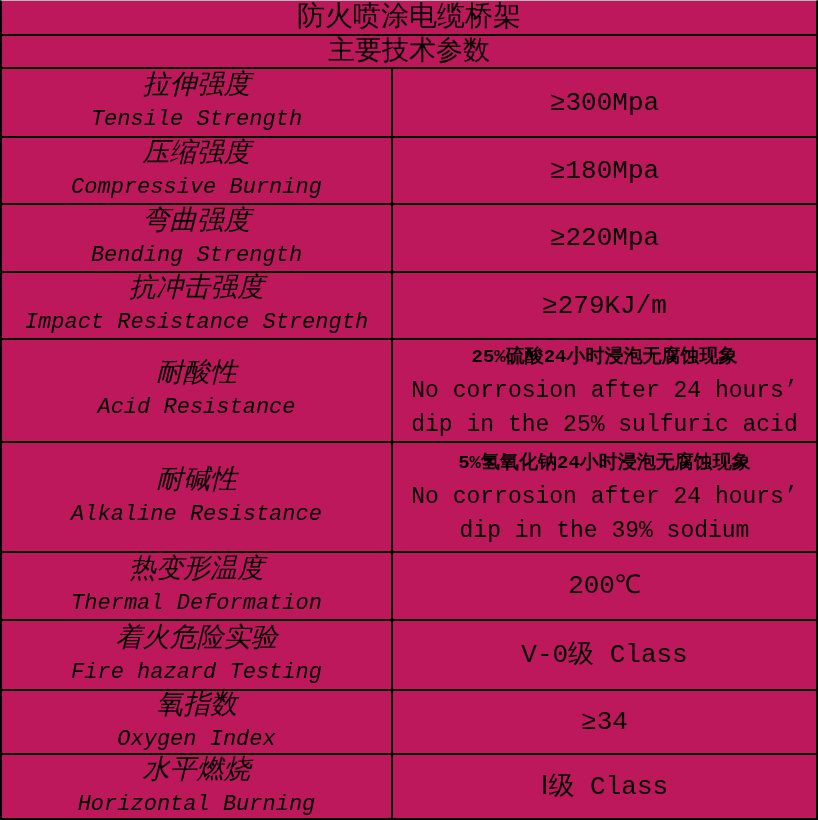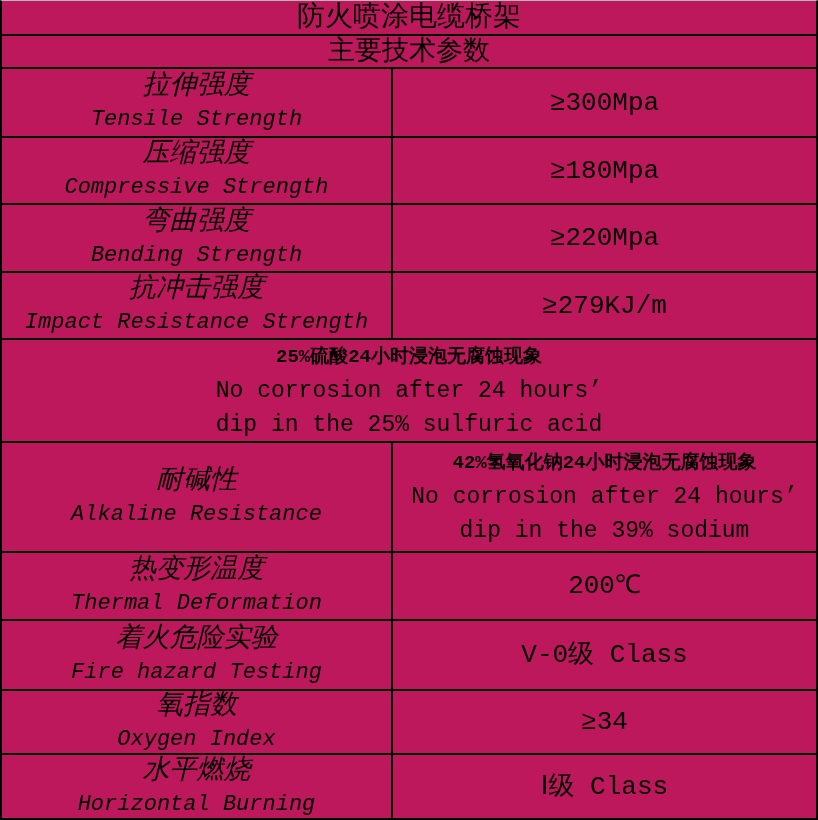--- a/index.html
+++ b/index.html
@@ -67,21 +67,21 @@
       <div class="en">Tensile Strength</div>
     </div>
     <div class="cell value">
       <div class="vbig">≥300Mpa</div>
     </div>
   </div>
 
   <div class="row" style="height:67px">
     <div class="cell name">
       <div class="cn">压缩强度</div>
-      <div class="en">Compressive Strength</div>
+      <div class="en">Compressive Burning</div>
     </div>
     <div class="cell value">
       <div class="vbig">≥180Mpa</div>
     </div>
   </div>
 
   <div class="row" style="height:68px">
     <div class="cell name">
       <div class="cn">弯曲强度</div>
       <div class="en">Bending Strength</div>
@@ -95,34 +95,38 @@
     <div class="cell name">
       <div class="cn">抗冲击强度</div>
       <div class="en">Impact Resistance Strength</div>
     </div>
     <div class="cell value">
       <div class="vbig">≥279KJ/m</div>
     </div>
   </div>
 
   <div class="row" style="height:103px">
+    <div class="cell name">
+      <div class="cn">耐酸性</div>
+      <div class="en">Acid Resistance</div>
+    </div>
     <div class="cell value">
       <div class="vcn">25%硫酸24小时浸泡无腐蚀现象</div>
       <div class="ven">No corrosion after 24 hours’</div>
       <div class="ven">dip in the 25% sulfuric acid</div>
     </div>
   </div>
 
   <div class="row" style="height:110px">
     <div class="cell name">
       <div class="cn">耐碱性</div>
       <div class="en">Alkaline Resistance</div>
     </div>
     <div class="cell value">
-      <div class="vcn">42%氢氧化钠24小时浸泡无腐蚀现象</div>
+      <div class="vcn">5%氢氧化钠24小时浸泡无腐蚀现象</div>
       <div class="ven">No corrosion after 24 hours’</div>
       <div class="ven">dip in the 39% sodium</div>
     </div>
   </div>
 
   <div class="row" style="height:68px">
     <div class="cell name">
       <div class="cn">热变形温度</div>
       <div class="en">Thermal Deformation</div>
     </div>

